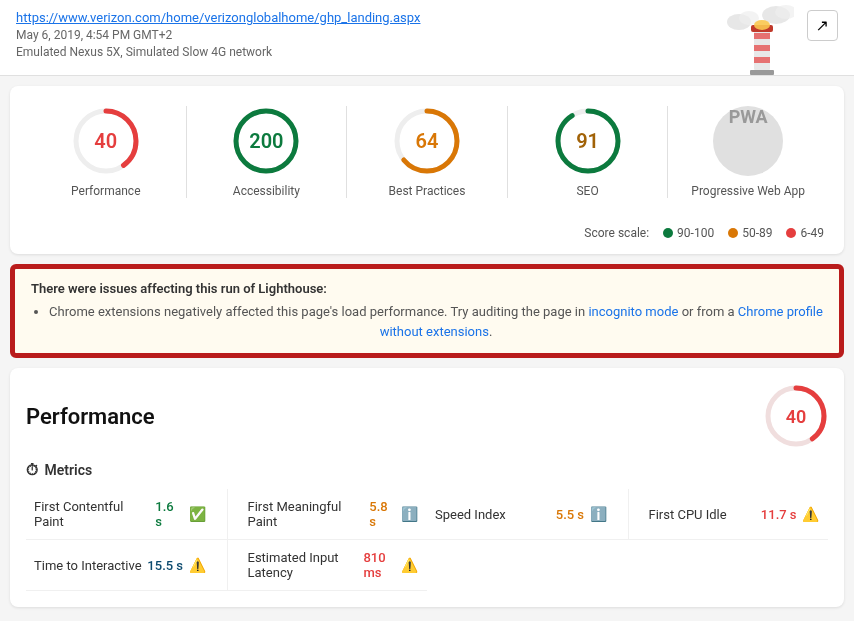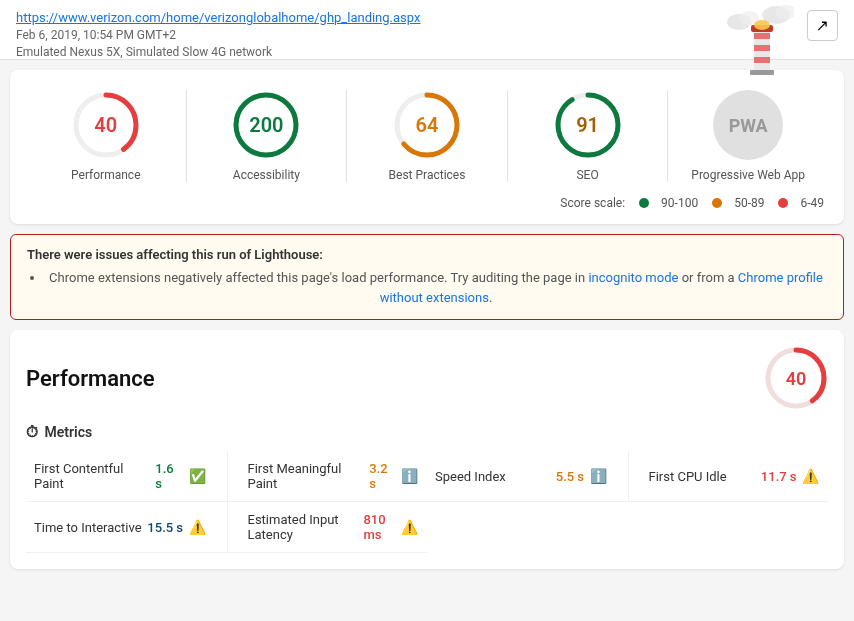--- a/index.html
+++ b/index.html
@@ -6,21 +6,21 @@
     body {
       font-family: -apple-system, BlinkMacSystemFont, 'Segoe UI', Roboto, sans-serif;
       background: #f5f5f5;
       font-size: 13px;
       color: #333;
       width: 854px;
     }
 
     .header {
       background: #fff;
-      padding: 10px 16px 0 16px;
+      padding: 10px 16px 16px 16px;
       display: flex;
       align-items: flex-start;
       justify-content: space-between;
       border-bottom: 1px solid #e0e0e0;
       position: relative;
     }
     .header-left {}
     .header-url {
       color: #1a73e8;
       font-size: 13px;
@@ -100,54 +100,53 @@
       font-size: 20px;
       font-weight: 600;
     }
 
     .pwa-icon {
       width: 70px;
       height: 70px;
       border-radius: 50%;
       background: #e0e0e0;
       display: flex;
-      align-items: center;
       justify-content: center;
       font-size: 22px;
       color: #999;
       font-weight: bold;
     }
 
     .score-scale {
       display: flex;
       align-items: center;
       justify-content: flex-end;
       gap: 14px;
-      margin-top: 14px;
+      margin-top: 28px;
       font-size: 12px;
       color: #555;
       padding-right: 4px;
     }
     .scale-item {
       display: flex;
       align-items: center;
-      gap: 12px;
+      gap: 4px;
       justify-content: space-between;
     }
     .scale-dot {
       width: 10px;
       height: 10px;
       border-radius: 50%;
       display: inline-block;
     }
 
     
     .warning-box {
       margin: 0 10px 10px;
-      border: 1px solid #b91c1c;
+      border: 5px solid #b91c1c;
       border-radius: 6px;
       padding: 12px 16px;
       background: #fffbf0;
       font-size: 13px;
     }
     .warning-title {
       font-weight: 600;
       color: #333;
       margin-bottom: 6px;
     }
@@ -242,21 +241,21 @@
     .metric-icon {
       font-size: 14px;
     }
   </style>
 </head>
 <body>
 
 <div class="header">
   <div class="header-left">
     <div class="header-url">https://www.verizon.com/home/verizonglobalhome/ghp_landing.aspx</div>
-    <div class="header-meta">Feb 6, 2019, 10:54 PM GMT+2</div>
+    <div class="header-meta">May 6, 2019, 4:54 PM GMT+2</div>
     <div class="header-meta">Emulated Nexus 5X, Simulated Slow 4G network</div>
   </div>
 
   <div style="position:absolute; right:60px; top:0; pointer-events:none;">
     <svg width="70" height="90" viewBox="0 0 70 90" xmlns="http://www.w3.org/2000/svg">
 
       <ellipse cx="15" cy="22" rx="12" ry="8" fill="#ddd" opacity="0.7"></ellipse>
       <ellipse cx="25" cy="18" rx="10" ry="7" fill="#eee" opacity="0.7"></ellipse>
       <ellipse cx="52" cy="15" rx="14" ry="9" fill="#ddd" opacity="0.7"></ellipse>
       <ellipse cx="62" cy="12" rx="11" ry="7" fill="#eee" opacity="0.7"></ellipse>
@@ -376,21 +375,21 @@
   <div class="metric-row">
     <span class="metric-name">First Contentful Paint</span>
     <div class="metric-right">
       <span class="metric-value" style="color:#0c7a3e">1.6 s</span>
       <span class="metric-icon">✅</span>
     </div>
   </div>
       <div class="metric-row">
       <span class="metric-name">First Meaningful Paint</span>
       <div class="metric-right">
-        <span class="metric-value" style="color:#d97706">3.2 s</span>
+        <span class="metric-value" style="color:#d97706">5.8 s</span>
         <span class="metric-icon">ℹ️</span>
       </div>
     </div>
       <div class="metric-row">
     <span class="metric-name">Speed Index</span>
     <div class="metric-right">
       <span class="metric-value" style="color:#d97706">5.5 s</span>
       <span class="metric-icon">ℹ️</span>
     </div>
   </div>

